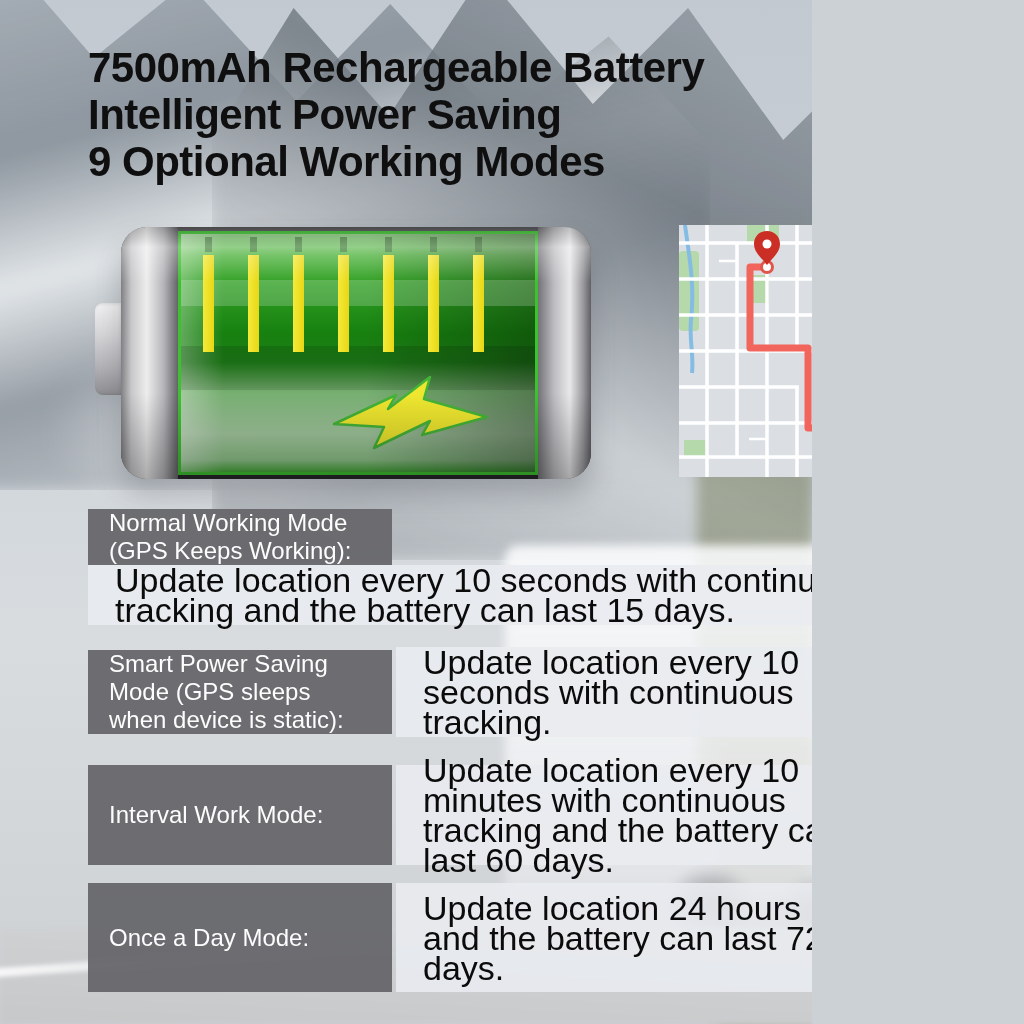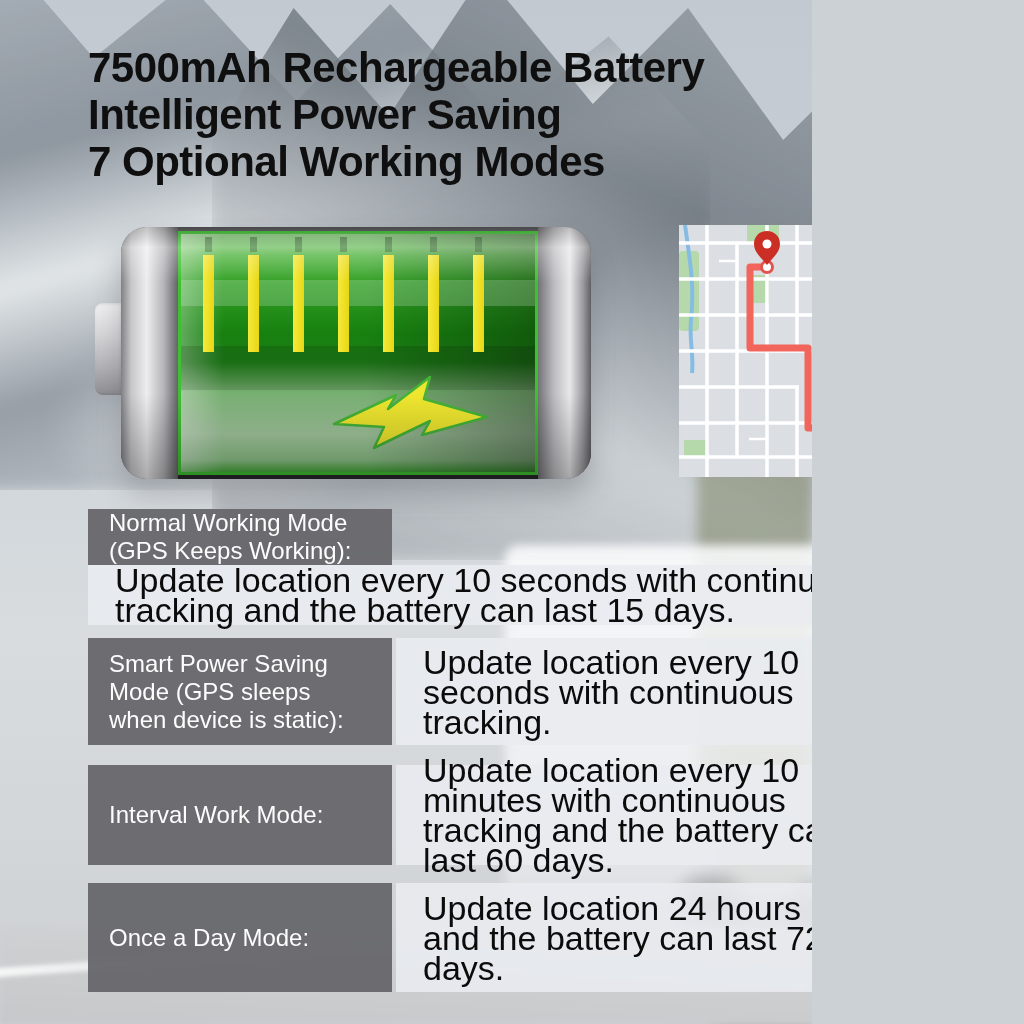--- a/index.html
+++ b/index.html
@@ -62,21 +62,21 @@
   .bat-bar::before{content:'';position:absolute;top:-18px;left:2px;width:7px;height:15px;background:rgba(18,58,14,.45);}
   .bolt{position:absolute;left:149px;top:138px;width:162px;height:80px;}
 
   
   .map{position:absolute;left:679px;top:225px;width:255px;height:252px;z-index:4;}
 
   
   .modes{position:absolute;left:88px;top:509px;width:844px;z-index:5;}
   .row{display:flex;}
   .r1{height:110px;margin-bottom:19px;flex-direction:column;}
-  .r2{height:107px;margin-bottom:20px;}
+  .r2{height:107px;margin-bottom:20px;align-items:center;}
   .r3{height:100px;margin-bottom:18px;}
   .r4{height:109px;}
   .cell{display:flex;align-items:center;box-sizing:border-box;}
   .label{width:304px;margin-right:4px;background:rgba(104,104,108,.96);color:#fdfdfd;
          font-size:24px;line-height:28px;padding:0 36px 0 21px;}
   .desc{flex:1;background:rgba(233,235,240,.90);color:#0b0b0b;
          font-size:34px;line-height:30px;padding:0 34px 0 27px;}
 </style>
 </head>
 <body>
@@ -93,21 +93,21 @@
     <div class="bg wheel w1"></div>
     <div class="bg wheel w2"></div>
     <div class="bg wheel w3"></div>
     <div class="bg road"></div>
     <div class="bg lane"></div>
   </div>
 
   <div class="title">
     <div>7500mAh Rechargeable Battery</div>
     <div>Intelligent Power Saving</div>
-    <div>7 Optional Working Modes</div>
+    <div>9 Optional Working Modes</div>
   </div>
 
   <div class="battery">
     <div class="bat-nub"></div>
     <div class="bat-body">
       <div class="cap cap-left"></div>
       <div class="cap cap-right"></div>
       <div class="bat-window">
         <div class="bat-tint"></div>
         <div class="glass1"></div>

